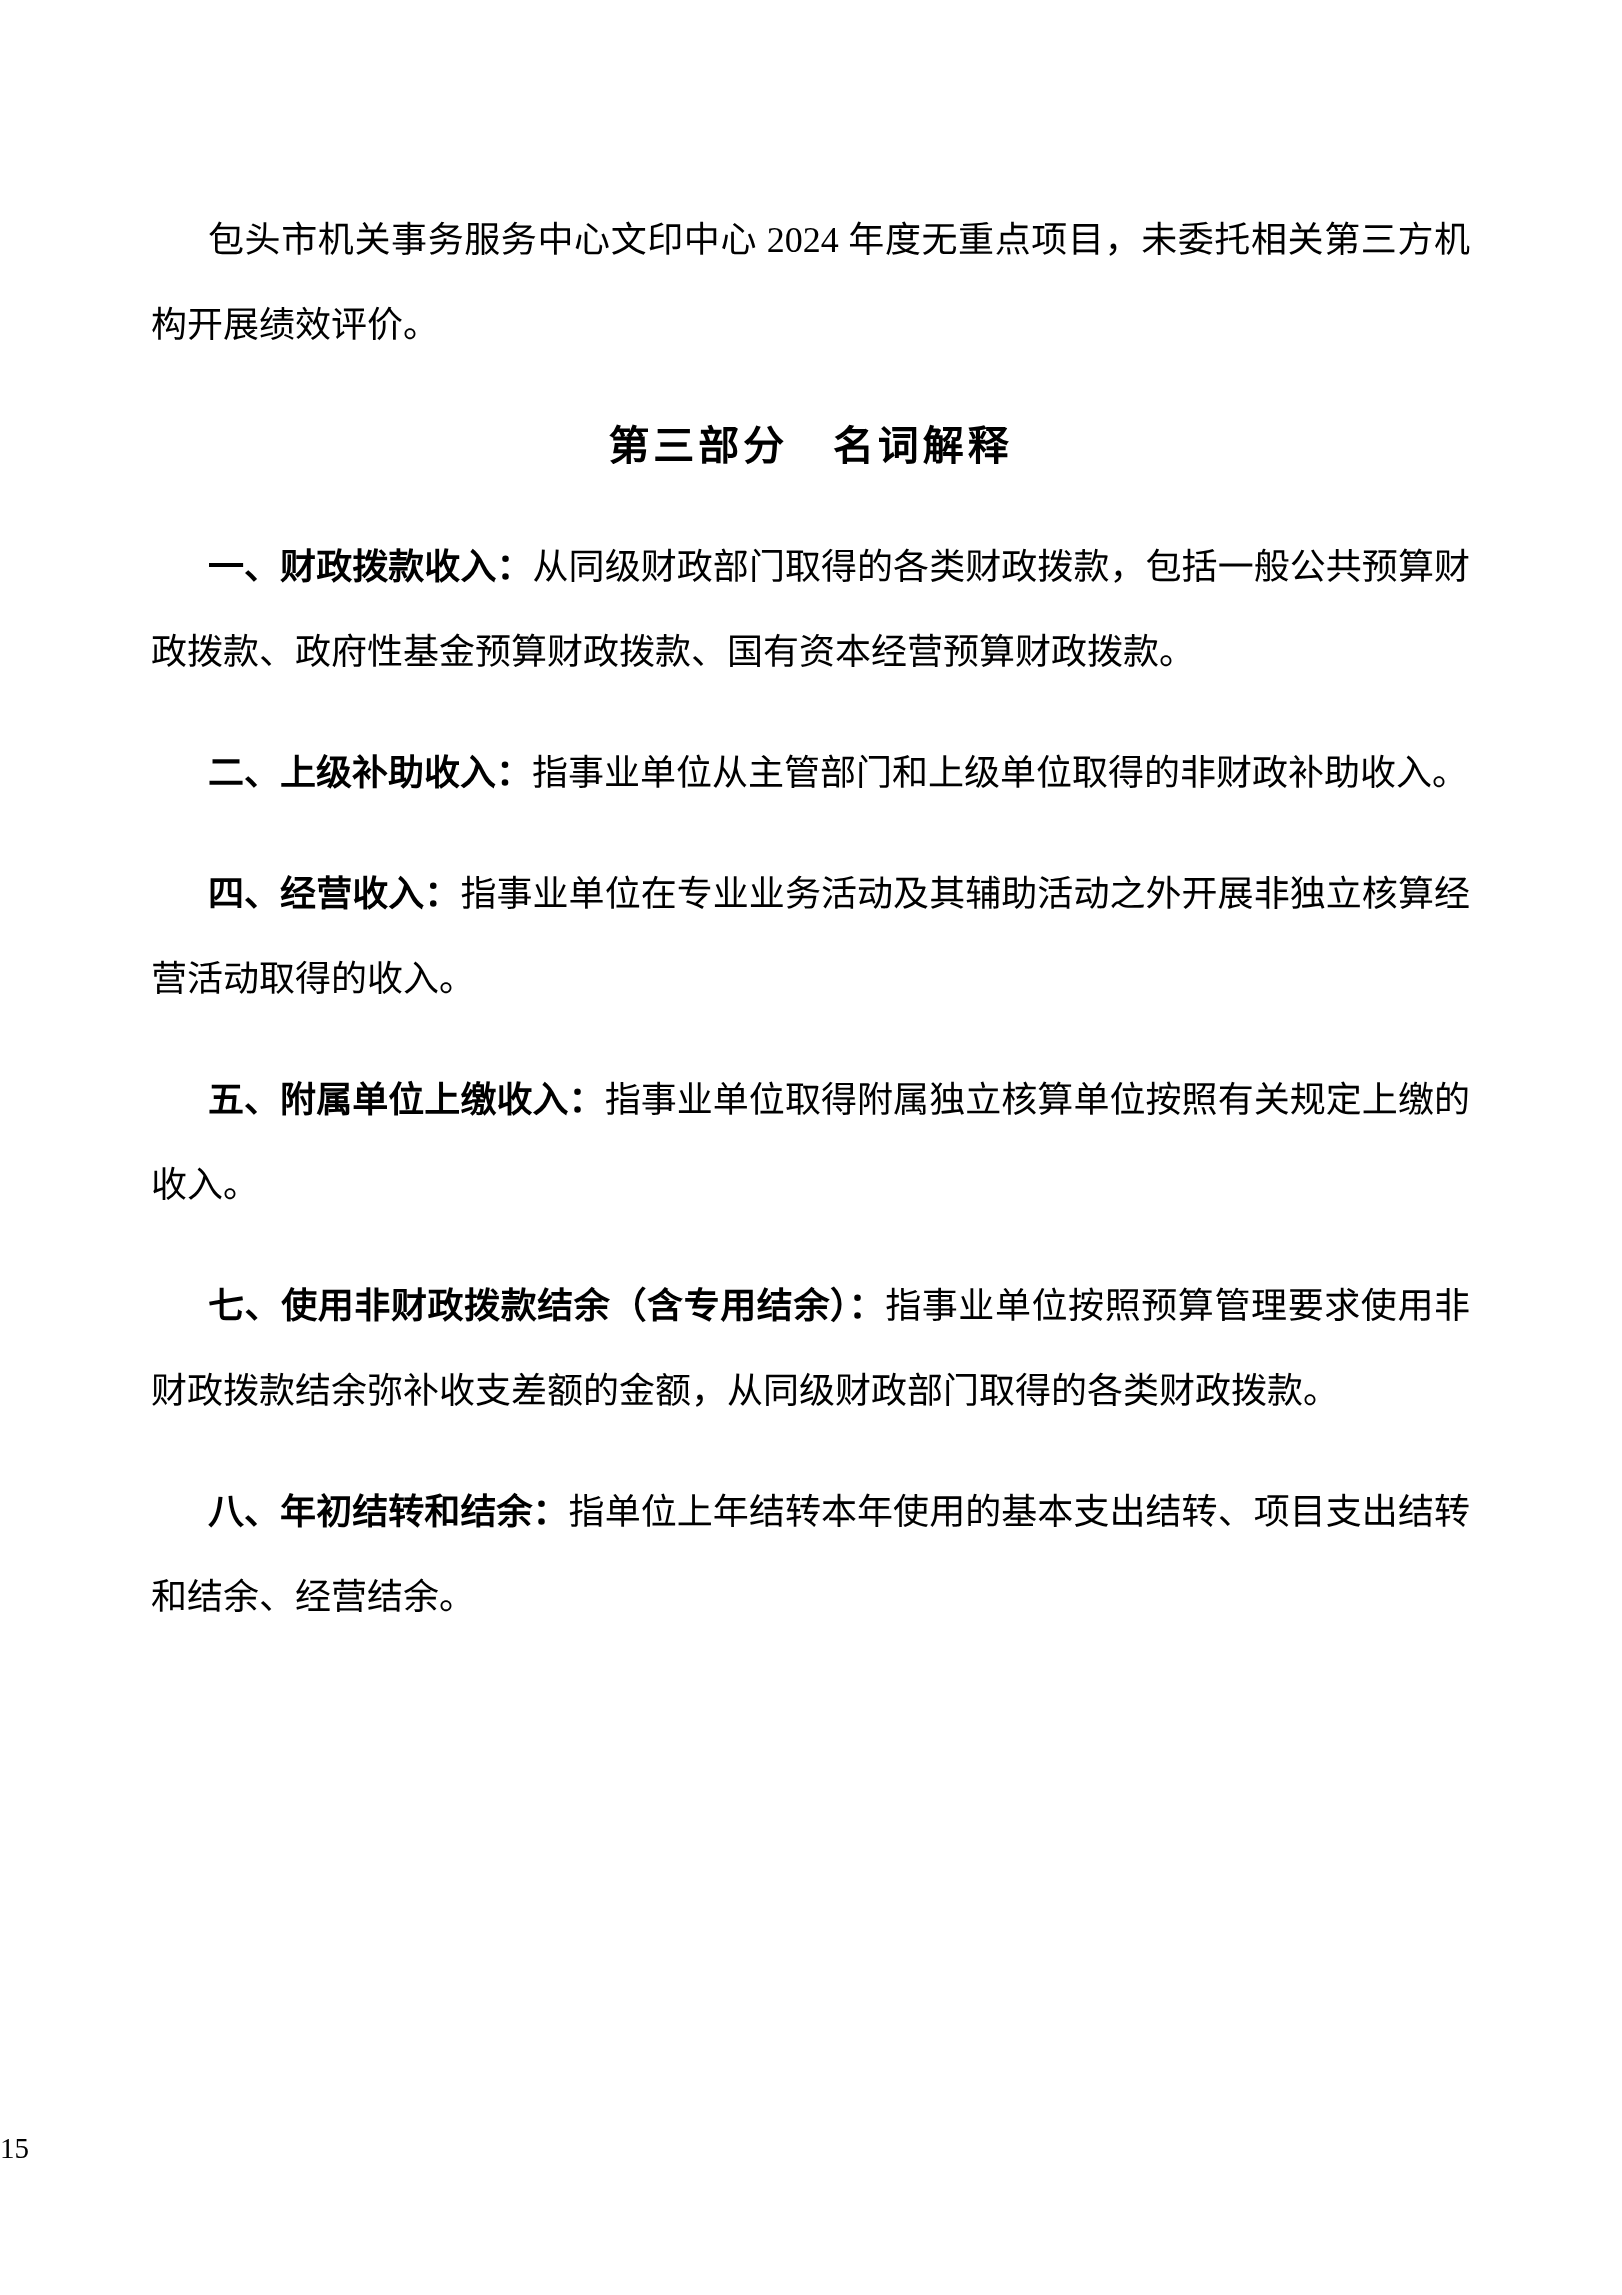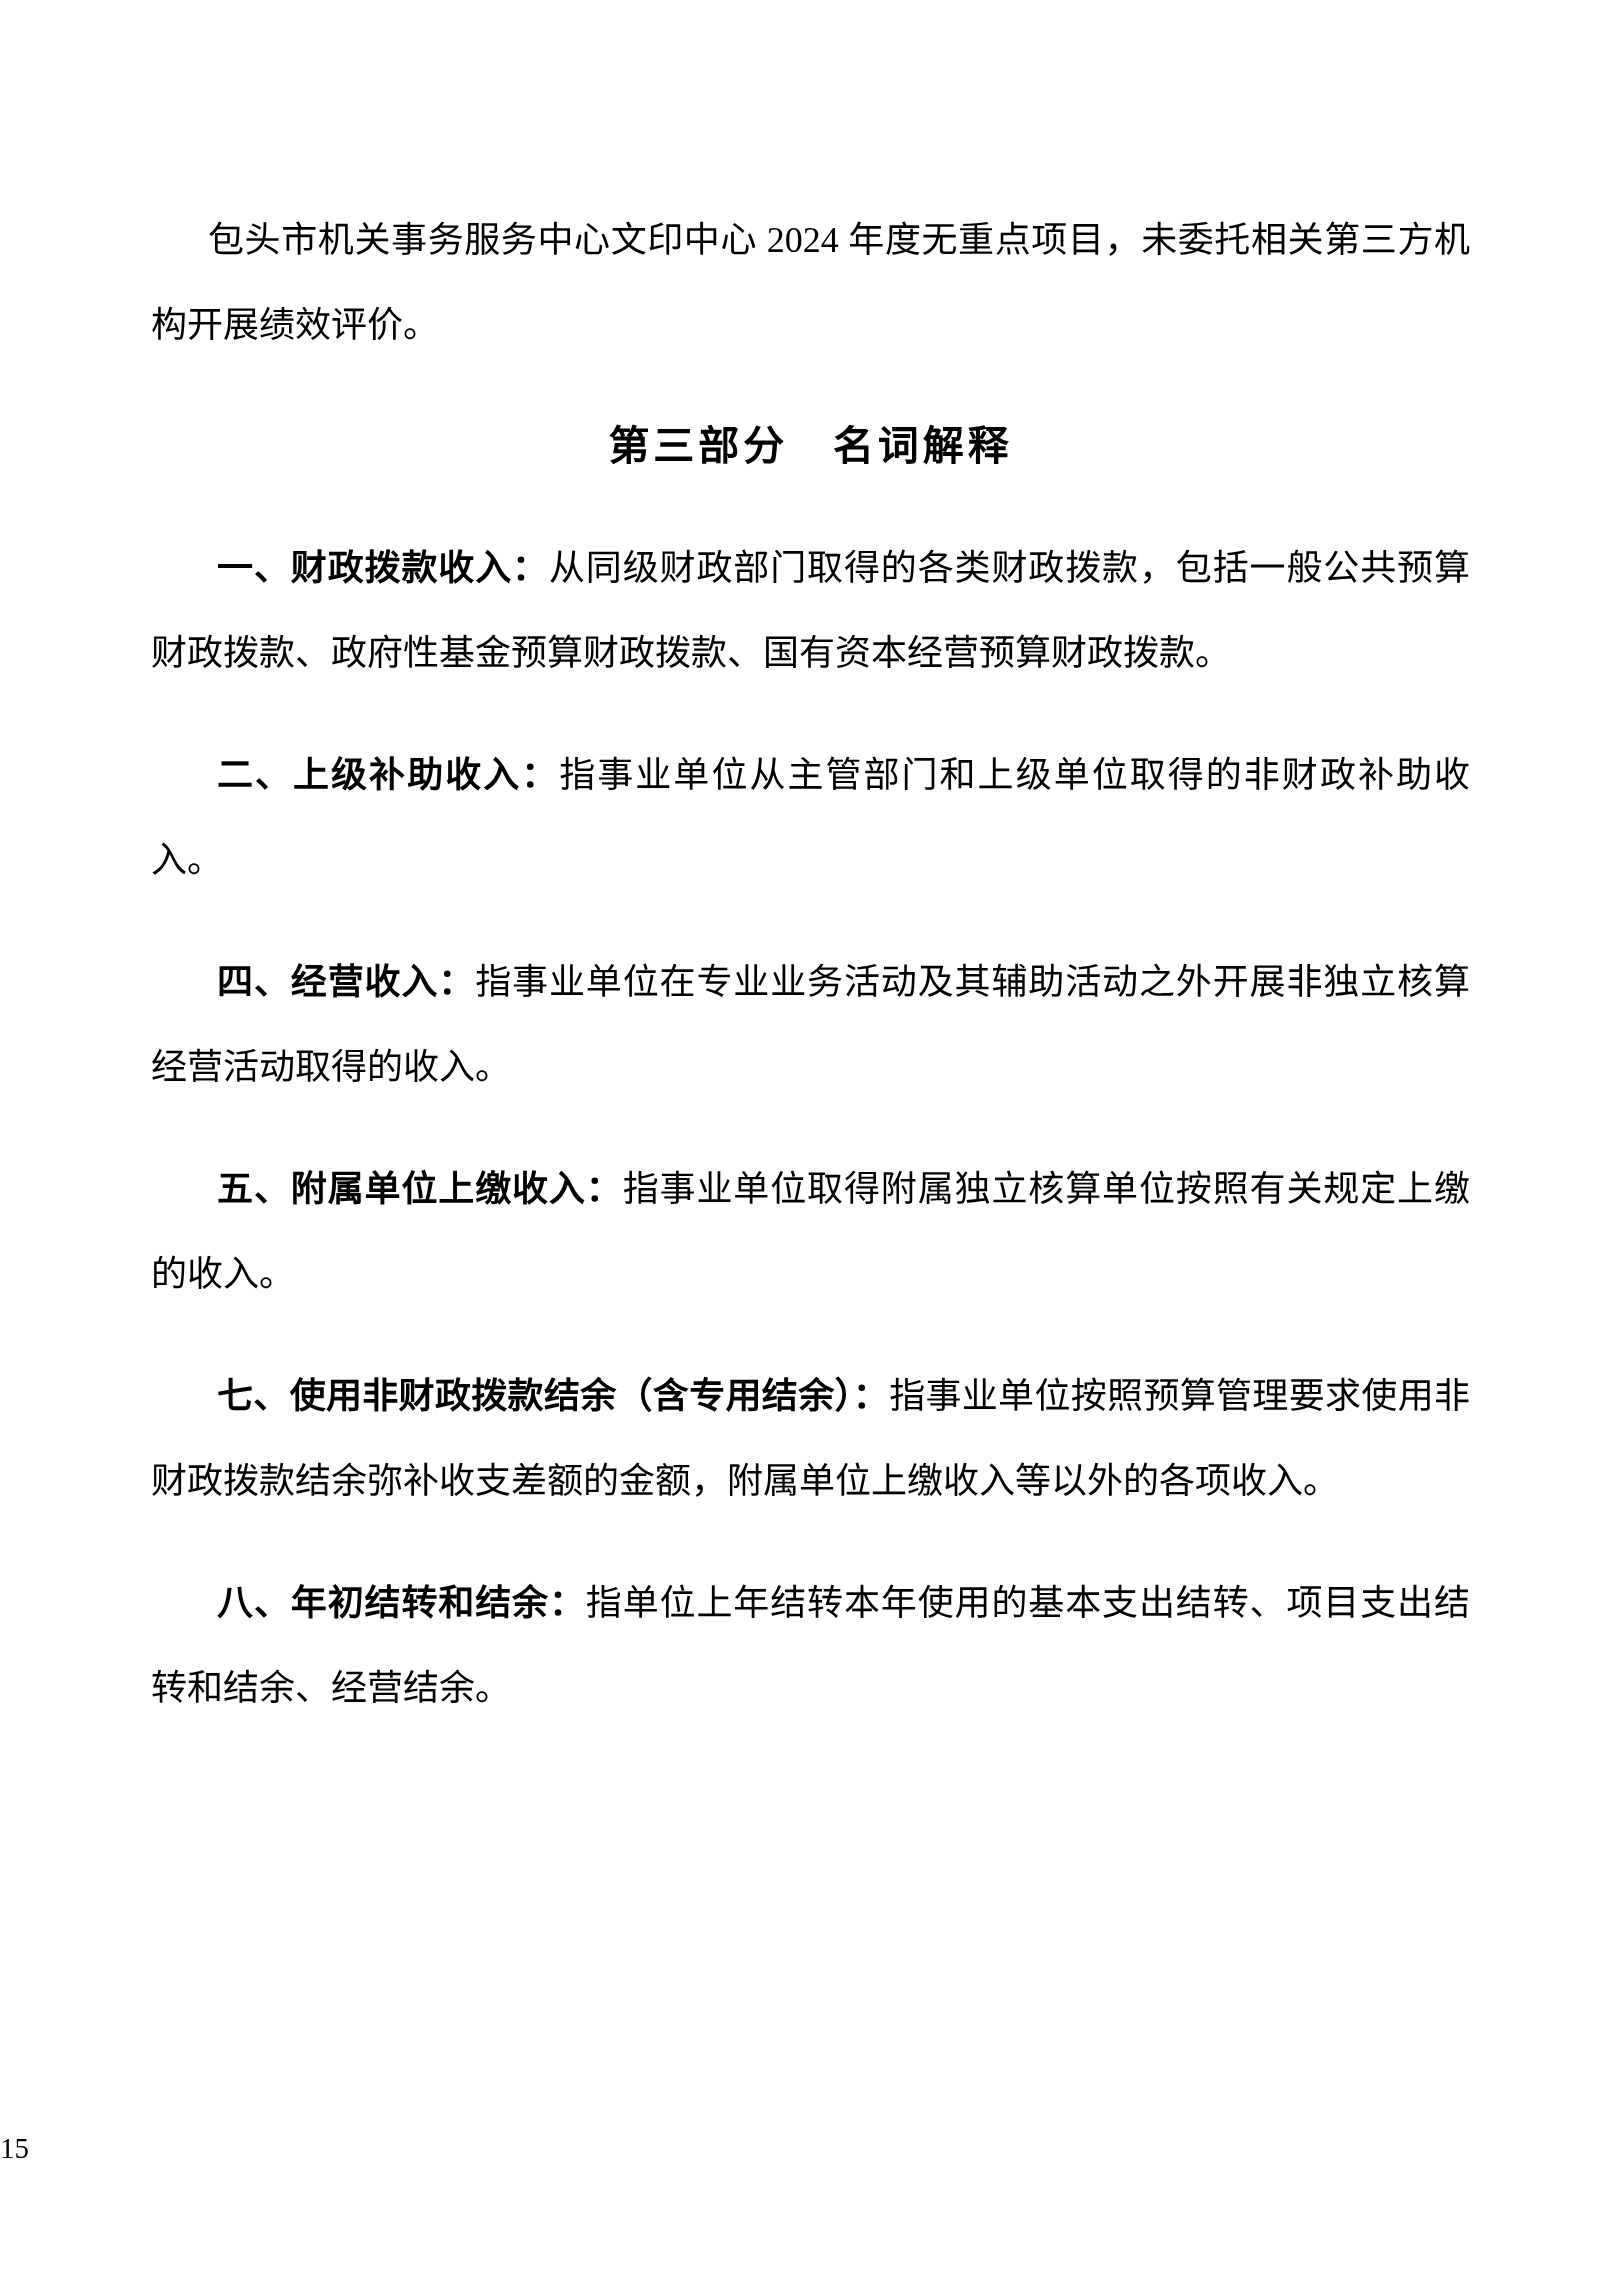--- a/index.html
+++ b/index.html
@@ -36,22 +36,21 @@
     font-size: 41px;
     line-height: 85px;
     font-weight: bold;
     text-align: center;
     text-indent: 0;
     letter-spacing: 3.9px;
     font-family: "Liberation Serif", "DejaVu Serif", serif;
   }
   .lead {
     font-weight: bold;
-    font-family: Liberation Sans, sans-serif;
-    margin-left: 9px;
+    font-family: Liberation Serif, serif;
   }
   .page-number {
     position: absolute;
     left: 0;
     right: 0;
     top: 2132px;
     text-align: left;
     font-size: 29px;
     line-height: 33px;
     font-family: "Liberation Serif", "DejaVu Serif", serif;
@@ -70,21 +69,21 @@
     <p class="body-para"><span class="lead">一、财政拨款收入：</span><span>从同级财政部门取得的各类财政拨款，包括一般公共预算财政拨款、政府性基金预算财政拨款、国有资本经营预算财政拨款。</span></p>
 
     <p class="body-para"><span class="lead">二、上级补助收入：</span><span>指事业单位从主管部门和上级单位取得的非财政补助收入。</span></p>
 
 
     <p class="body-para"><span class="lead">四、经营收入：</span><span>指事业单位在专业业务活动及其辅助活动之外开展非独立核算经营活动取得的收入。</span></p>
 
     <p class="body-para"><span class="lead">五、附属单位上缴收入：</span><span>指事业单位取得附属独立核算单位按照有关规定上缴的收入。</span></p>
 
 
-    <p class="body-para"><span class="lead">七、使用非财政拨款结余（含专用结余）：</span><span>指事业单位按照预算管理要求使用非财政拨款结余弥补收支差额的金额，附属单位上缴收入等以外的各项收入。</span></p>
+    <p class="body-para"><span class="lead">七、使用非财政拨款结余（含专用结余）：</span><span>指事业单位按照预算管理要求使用非财政拨款结余弥补收支差额的金额，从同级财政部门取得的各类财政拨款。</span></p>
 
     <p class="body-para"><span class="lead">八、年初结转和结余：</span><span>指单位上年结转本年使用的基本支出结转、项目支出结转和结余、经营结余。</span></p>
 
   </div>
 
   <div class="page-number">15</div>
 </div>
 
 
 </body></html>

